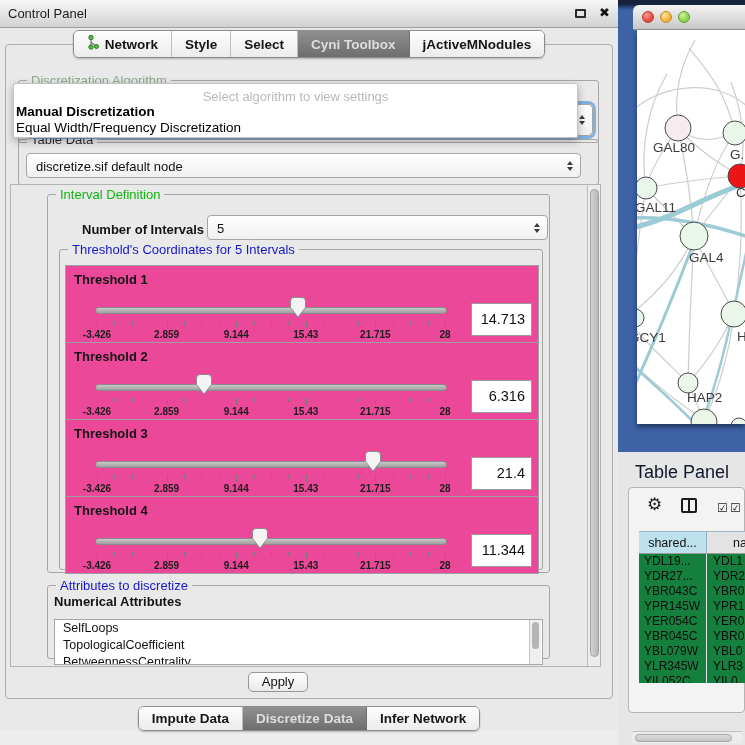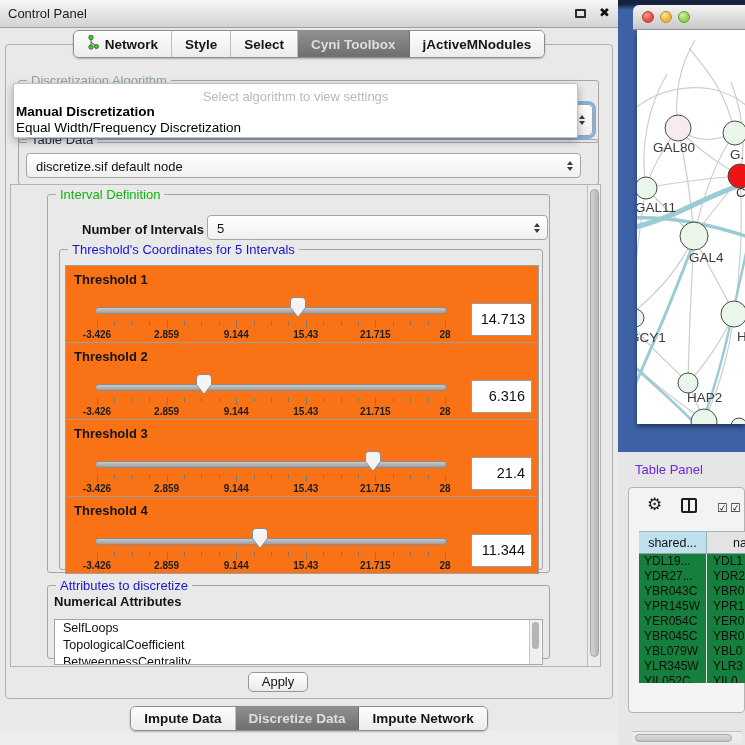--- a/index.html
+++ b/index.html
@@ -48,21 +48,21 @@
   .popup .opt2 { position:absolute; left:2px; top:36px; font-size:13.5px; color:#000; }
 
   .viewport { position:absolute; left:10px; top:184px; width:591px; height:483px;
     border:1px solid #b3b3b3; background:#e9e9e9; }
   .vscroll { position:absolute; right:0; top:0; width:13px; height:481px; background:#ececec; border-left:1px solid #bdbdbd; }
   .vscroll .thumb { position:absolute; left:2px; top:4px; width:9px; height:468px; border-radius:5px;
     background:linear-gradient(90deg,#d3d3d3,#b7b7b7); border:1px solid #a2a2a2; }
 
   .nlabel { position:absolute; font-size:13px; font-weight:bold; color:#141414; }
 
-  .th-box { position:absolute; left:5px; width:474px; height:78px; border:1px solid #9f9f9f; background:#f97316; }
+  .th-box { position:absolute; left:5px; width:474px; height:78px; border:1px solid #9f9f9f; background:#ec4899; }
   .th-label { position:absolute; left:8px; top:6px; font-size:13px; font-weight:bold; color:#141414; }
   .th-track { position:absolute; left:29px; top:41px; width:352px; height:7px; border-radius:4px;
     background:linear-gradient(#c9c9c9,#9f9f9f); border:1px solid #8b8b8b; }
   .th-thumb { position:absolute; top:31px; width:16px; height:21px; }
   .th-ticks { position:absolute; left:0; top:0; width:100%; height:100%; }
   .tick { position:absolute; top:55px; width:1px; height:4px; background:#787878; }
   .tick.major { height:7px; }
   .tick-label { position:absolute; top:63px; transform:translateX(-50%); font-size:10px; font-weight:bold; color:#1d1d1d; white-space:nowrap; }
   .th-value { position:absolute; left:405px; top:37px; width:61px; height:33px; background:#ffffff;
     border:1px solid #9a9a9a; font-size:14.5px; color:#111; text-align:right; line-height:31px; padding-right:6px; }
@@ -86,21 +86,21 @@
   .net-titlebar { position:absolute; left:15px; top:5px; width:112px; height:25px;
     background:linear-gradient(#f4f4f4,#c8c8c8); border-bottom:1px solid #979797; border-top-left-radius:6px; }
   .light { position:absolute; top:6px; width:12px; height:12px; border-radius:50%; }
   .light.red { left:9px; background:radial-gradient(circle at 35% 30%,#ff9d94,#e44b40 60%); border:1px solid #b43b31; }
   .light.yellow { left:27px; background:radial-gradient(circle at 35% 30%,#ffe49c,#f2b23c 60%); border:1px solid #c08a22; }
   .light.green { left:45px; background:radial-gradient(circle at 35% 30%,#d2f3a4,#8fd04f 60%); border:1px solid #61a02a; }
   .canvas { position:absolute; left:19px; top:30px; width:108px; height:394px; background:#ffffff; overflow:hidden;
     box-shadow:0 3px 5px rgba(0,0,0,.45); }
 
   .tp-section { position:absolute; left:0; top:452px; width:127px; height:293px; background:#e6e6e6; }
-  .tp-title { position:absolute; left:17px; top:10px; font-size:13px; color:#6d28d9; }
+  .tp-title { position:absolute; left:17px; top:10px; font-size:18px; color:#0f172a; }
   .tp-box { position:absolute; left:10px; top:35px; width:117px; height:226px; background:#f3f3f3;
     border:1px solid #b3b3b3; border-radius:4px; }
   .gear-glyph { position:absolute; left:18px; top:6px; font-size:17px; color:#1c1c1c; font-family:"DejaVu Sans",sans-serif; }
   .split-ico { position:absolute; left:52px; top:10px; width:16px; height:15px; border:2px solid #1c1c1c; border-radius:2px; }
   .split-ico::after { content:""; position:absolute; left:50%; top:0; width:2px; height:100%; background:#1c1c1c; transform:translateX(-50%); }
   .chk { position:absolute; top:13px; font-size:12px; color:#1c1c1c; font-family:"DejaVu Sans",sans-serif; }
 
   .tp-table { position:absolute; left:10px; top:43px; width:107px; height:152px; overflow:hidden; background:#fff; }
   .tp-head { display:flex; height:23px; border-top:1px solid #9fb6bf; border-bottom:1px solid #9c9c9c; }
   .tp-h1 { width:68px; background:#bfe0ed; border-right:1px solid #8fb0bd; font-size:12.5px; color:#111;
@@ -372,21 +372,21 @@
 
     <div class="seg-wrap" style="top:706px;">
       <div class="seg-group" id="bottom-tabs">
           <div class="seg">
             <span>Impute Data</span>
           </div>
           <div class="seg selected">
             <span>Discretize Data</span>
           </div>
           <div class="seg">
-            <span>Impute Network</span>
+            <span>Infer Network</span>
           </div>
         </div>
     </div>
     <div class="bottom-strip"></div>
   </div>
 
   <div class="right-pane">
     <div class="desktop"></div>
     <div class="net-titlebar">
       <span class="light red"></span>

